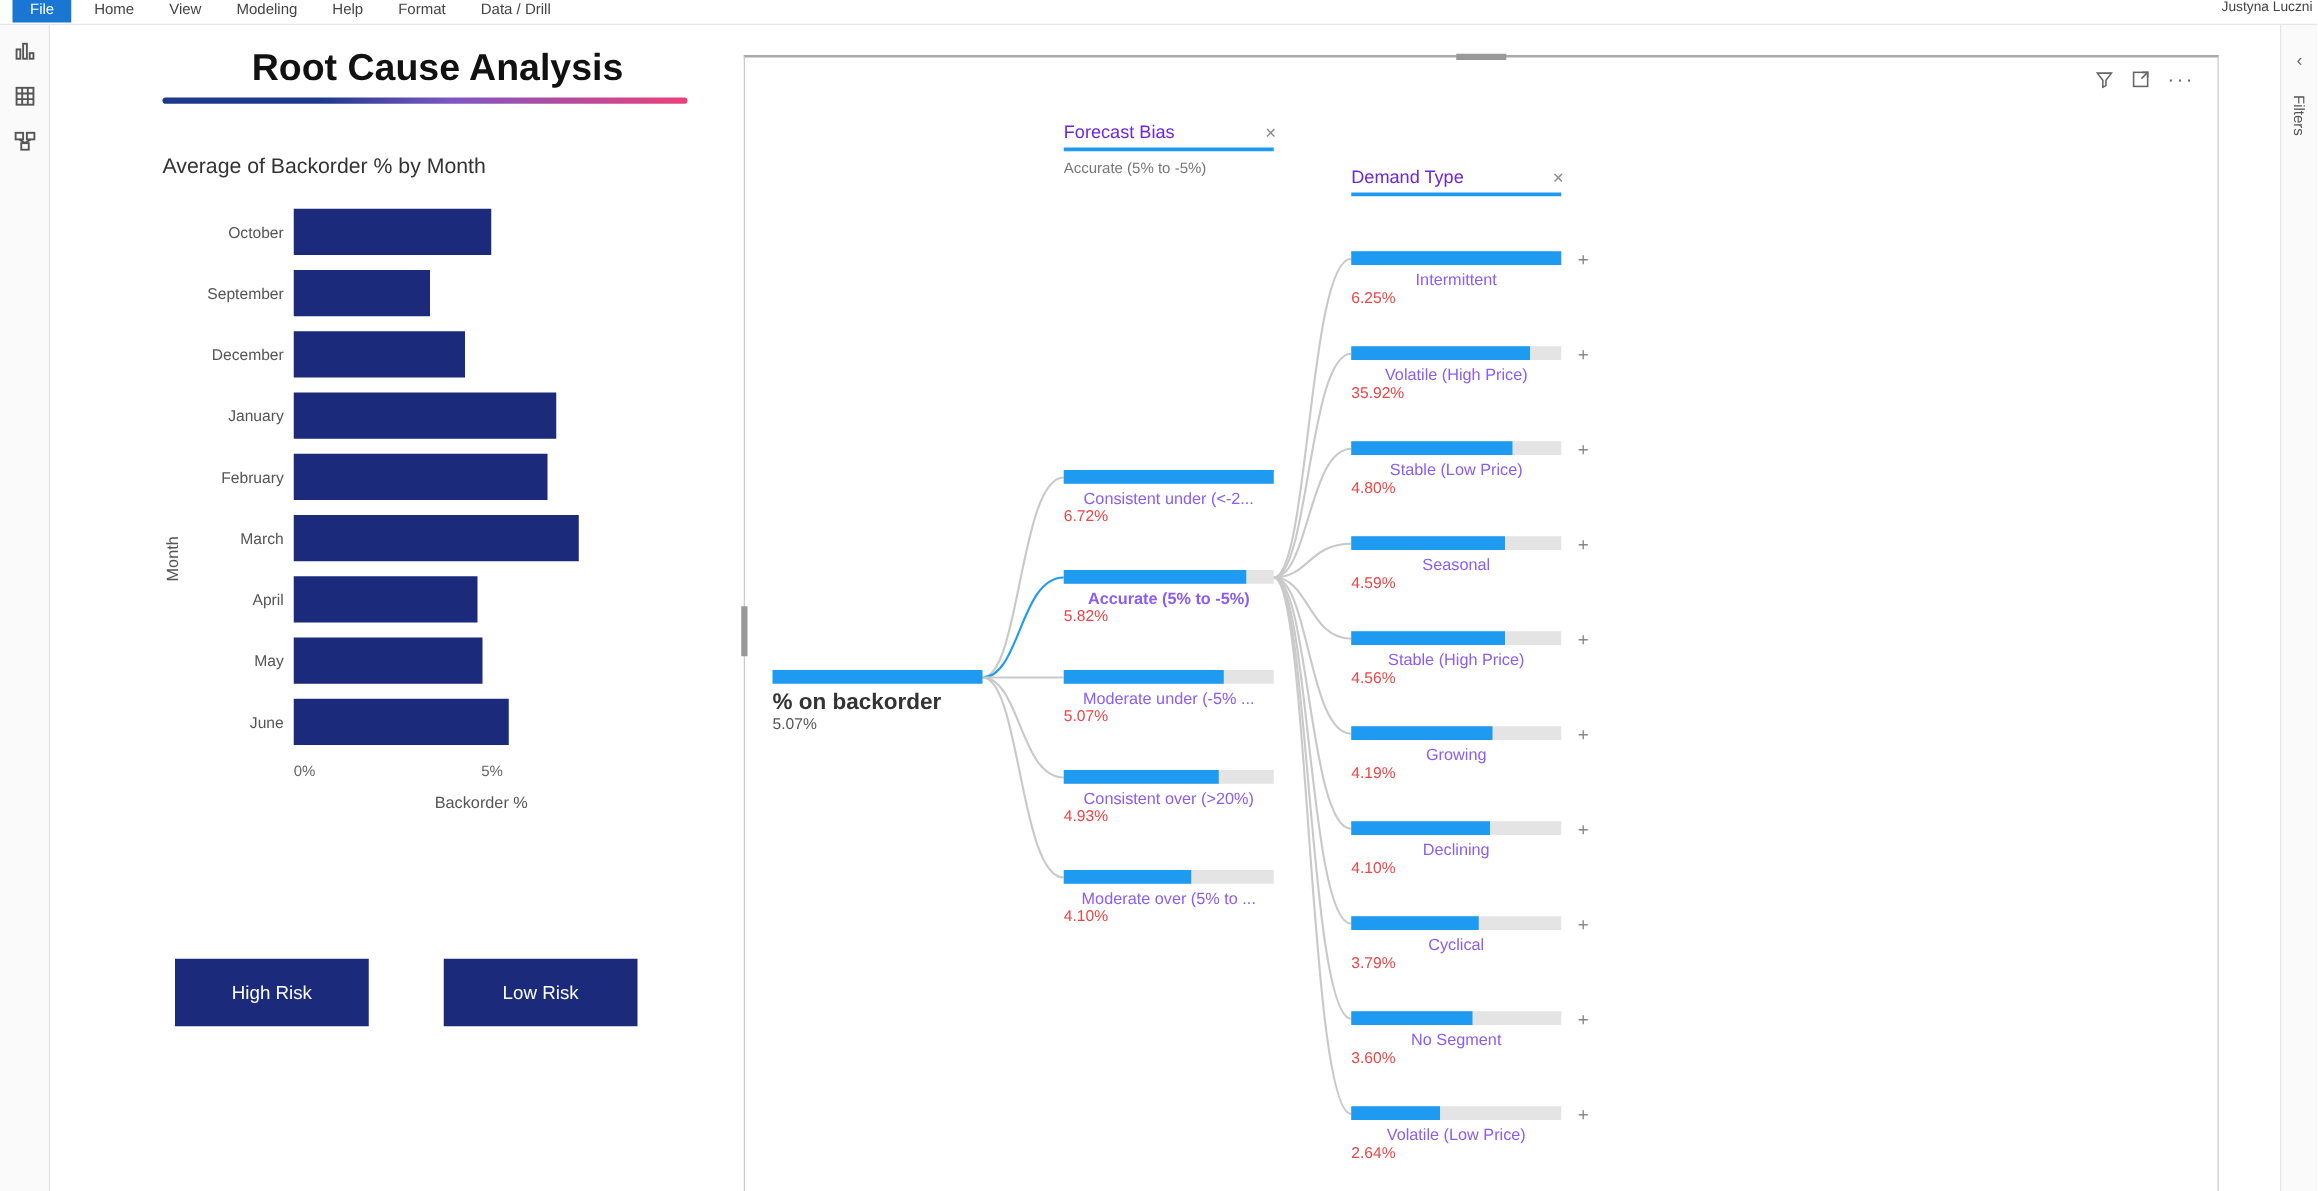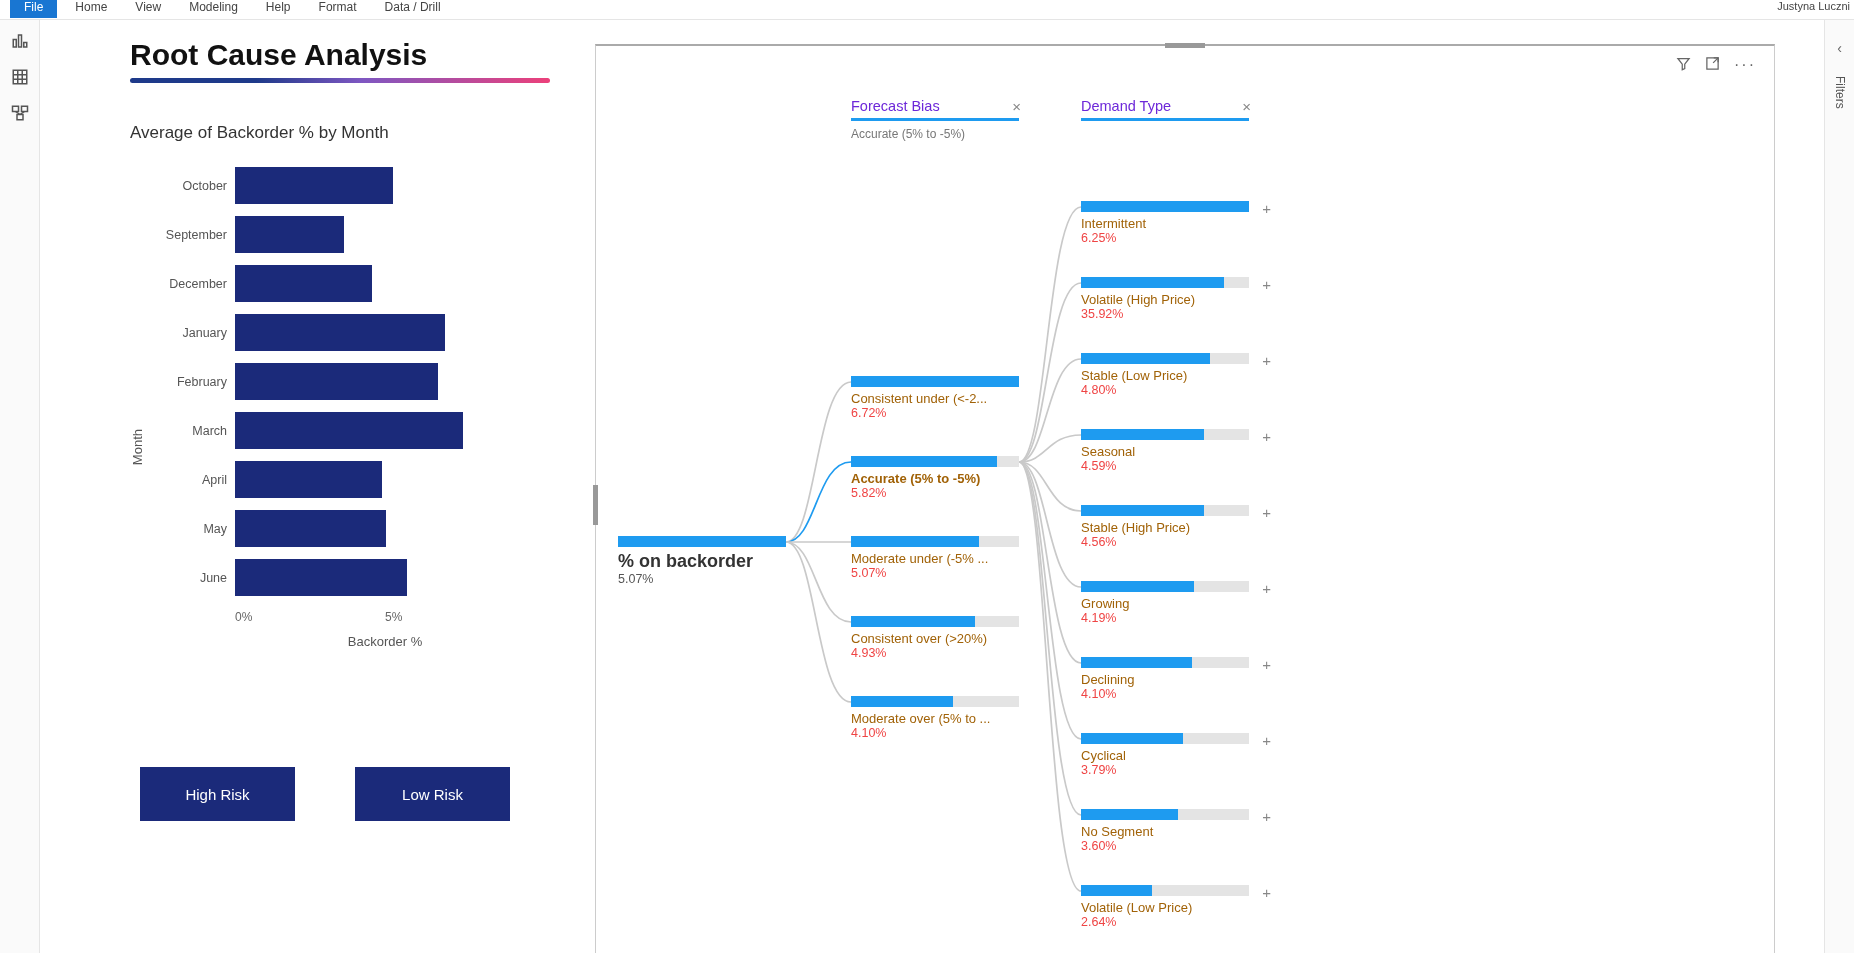--- a/index.html
+++ b/index.html
@@ -99,20 +99,21 @@
     position: absolute;
     left: 90px; top: 18px;
     width: 440px;
     height: 920px;
   }
   .page-title {
     font-size: 30px;
     font-weight: 600;
     color: #111;
     margin-bottom: 6px;
+    text-align: center;
   }
   .title-underline {
     height: 5px;
     width: 420px;
     background: linear-gradient(to right, #1e3a8a 0%, #1e3a8a 30%, #7e57c2 55%, #ec407a 100%);
     border-radius: 3px;
     margin-bottom: 40px;
   }
   .chart-title {
     font-size: 17px;
@@ -249,25 +250,26 @@
     background: #e4e4e4;
     margin-bottom: 4px;
   }
   .node .nbar .nfill {
     position: absolute;
     left: 0; top: 0; bottom: 0;
     background: #1e9bf0;
   }
   .node .nlabel {
     font-size: 13px;
-    color: #a16207;
+    color: #8b5cf6;
     white-space: nowrap;
     overflow: hidden;
     text-overflow: ellipsis;
     max-width: 168px;
+    text-align: center;
   }
   .node.selected .nlabel { font-weight: 700; }
   .node .nvalue {
     font-size: 12.5px;
     color: #ef4444;
   }
   .node .plus {
     position: absolute;
     right: -22px;
     top: -1px;
@@ -479,21 +481,21 @@
           <path d="M 423 416 C 451 416 451 769 485 769" fill="none" stroke="#c9c9c9" stroke-width="1.7"></path>
           <path d="M 423 416 C 451 416 451 845 485 845" fill="none" stroke="#c9c9c9" stroke-width="1.7"></path>
         </svg>
 
       <div class="level-header" style="left:255px;">
         <div class="lh-title">Forecast Bias</div>
         <span class="lh-close">×</span>
         <div class="lh-underline"></div>
         <div class="lh-sub">Accurate (5% to -5%)</div>
       </div>
-      <div class="level-header" style="left:485px;">
+      <div class="level-header" style="left:485px;margin-top:36px;">
         <div class="lh-title">Demand Type</div>
         <span class="lh-close">×</span>
         <div class="lh-underline"></div>
       </div>
 
       <div class="rootnode">
         <div class="nbar"></div>
         <div class="nlabel">% on backorder</div>
         <div class="nvalue">5.07%</div>
       </div>

